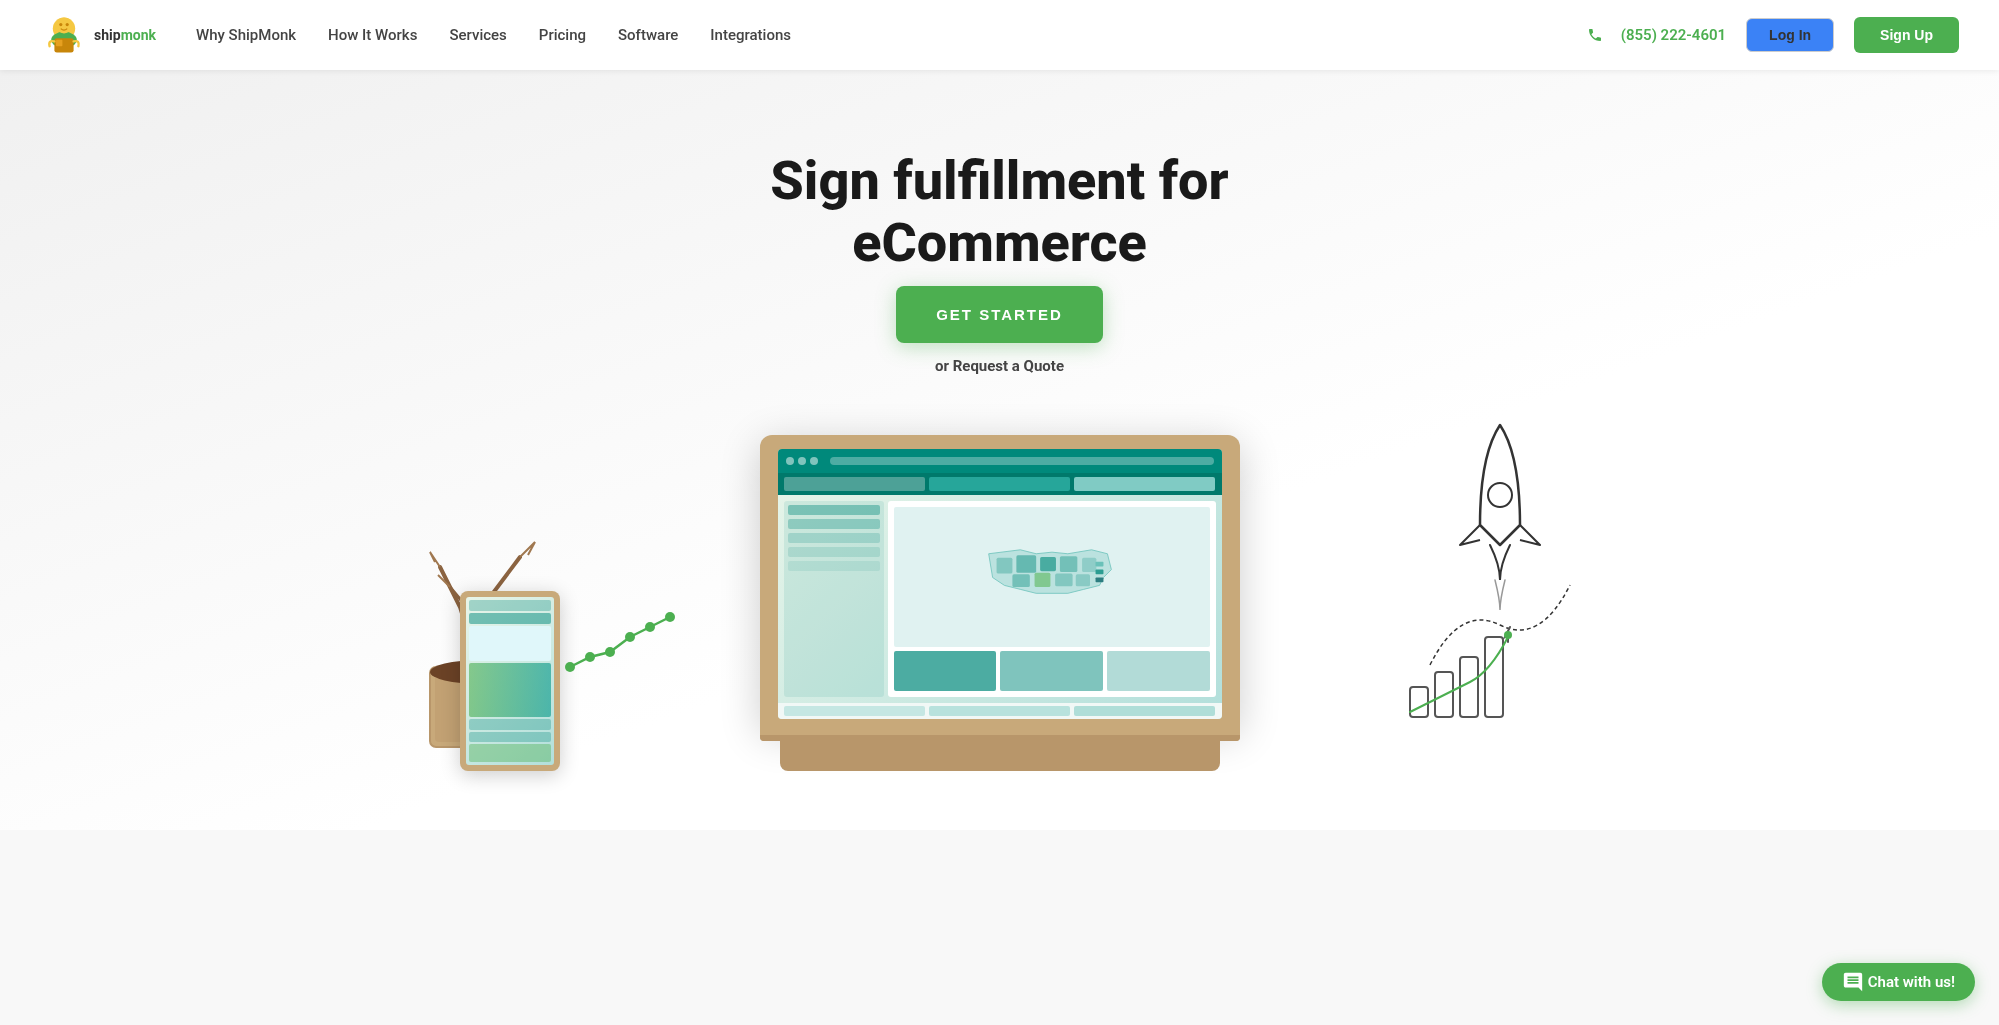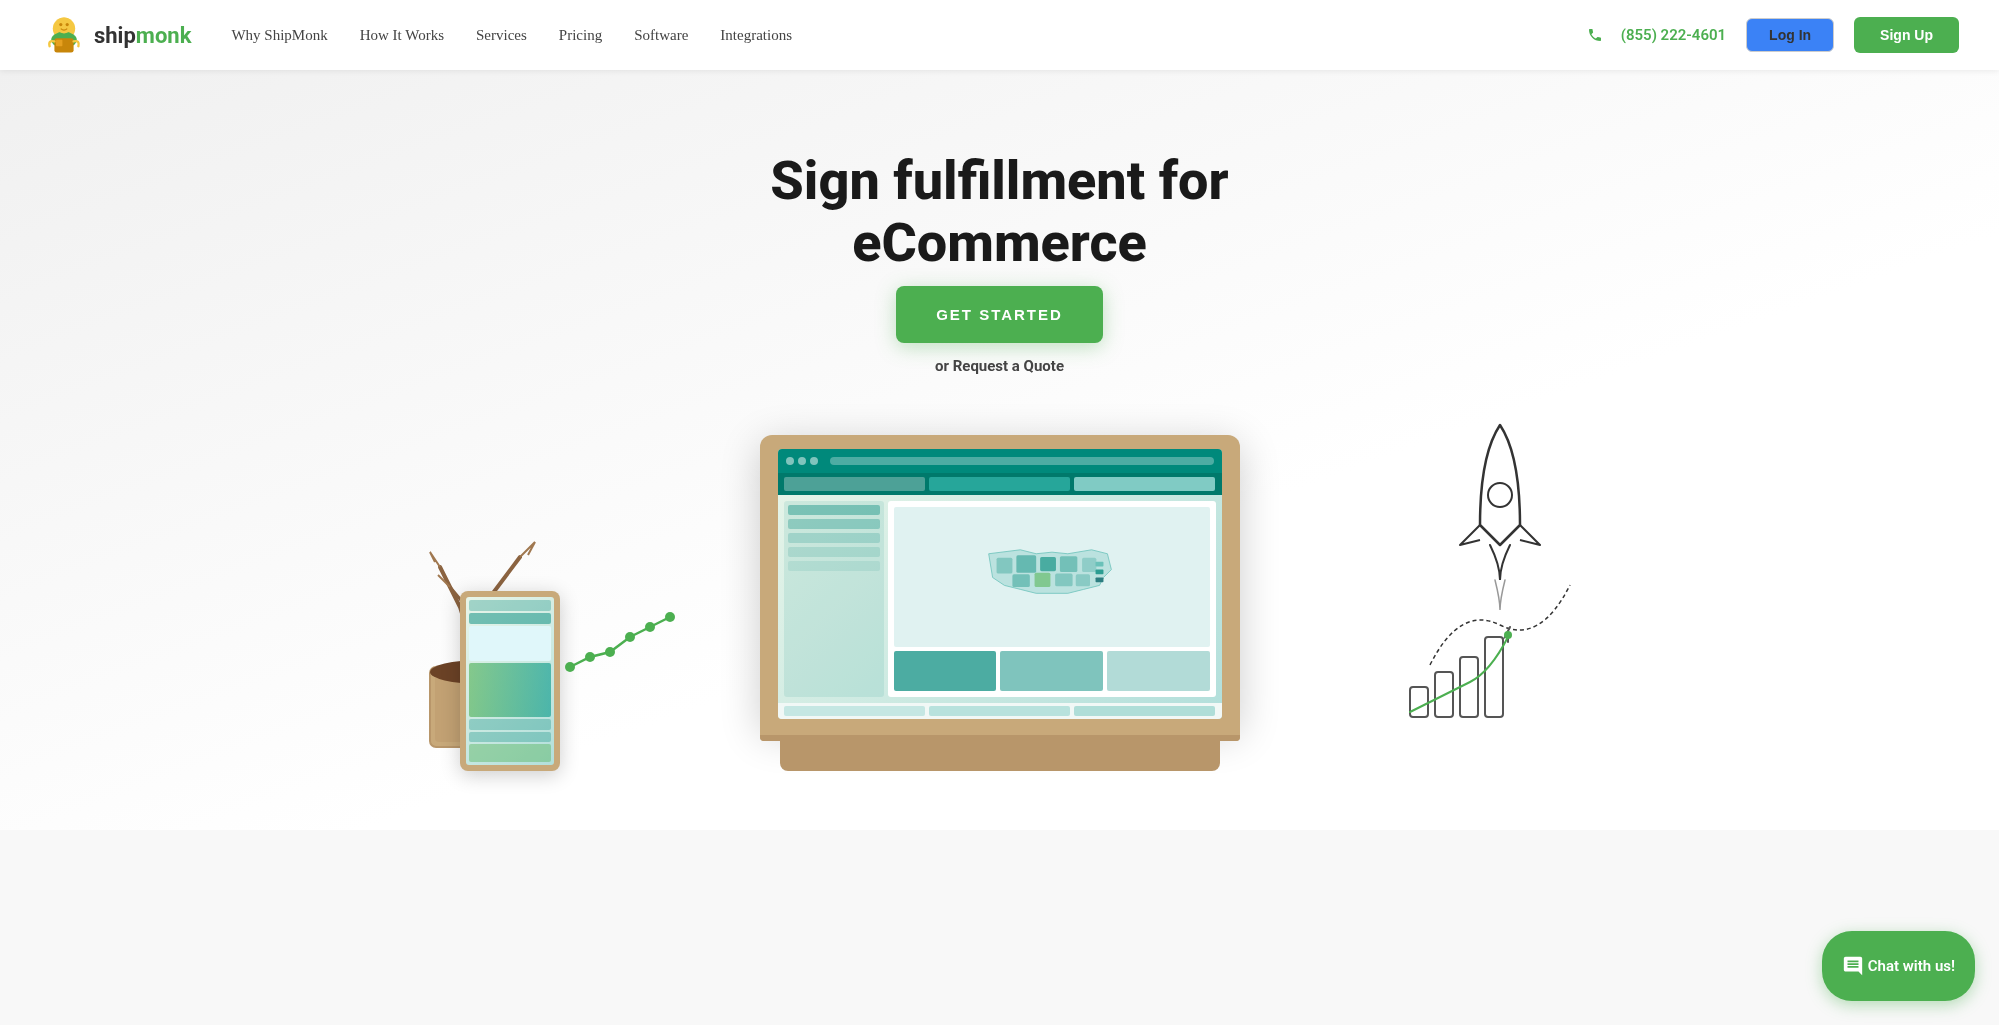--- a/index.html
+++ b/index.html
@@ -22,31 +22,30 @@
       align-items: center;
       gap: 6px;
       margin-right: 40px;
       text-decoration: none;
     }
     .logo-icon {
       width: 48px;
       height: 48px;
     }
     .logo-text {
-      font-size: 22px;
+      font-size: 14px;
       font-weight: 700;
     }
     .logo-ship { color: #333; }
     .logo-monk { color: #4caf50; }
     .nav-links {
       display: flex;
       gap: 32px;
       align-items: center;
       flex: 1;
-      font-family: Liberation Serif, serif;
     }
     .nav-link {
       color: #444;
       text-decoration: none;
       font-size: 15px;
       font-weight: 500;
       cursor: pointer;
       white-space: nowrap;
     }
     .navbar-right {
@@ -337,21 +336,21 @@
     }
 
     
     .chat-widget {
       position: fixed;
       bottom: 24px;
       right: 24px;
       background: #4caf50;
       color: #fff;
       border-radius: 30px;
-      padding: 24px 20px;
+      padding: 8px 20px;
       display: flex;
       align-items: center;
       gap: 4px;
       font-size: 15px;
       font-weight: 600;
       box-shadow: 0 4px 16px rgba(76,175,80,0.4);
       cursor: pointer;
       z-index: 200;
     }
     .chat-bubble-icon {

